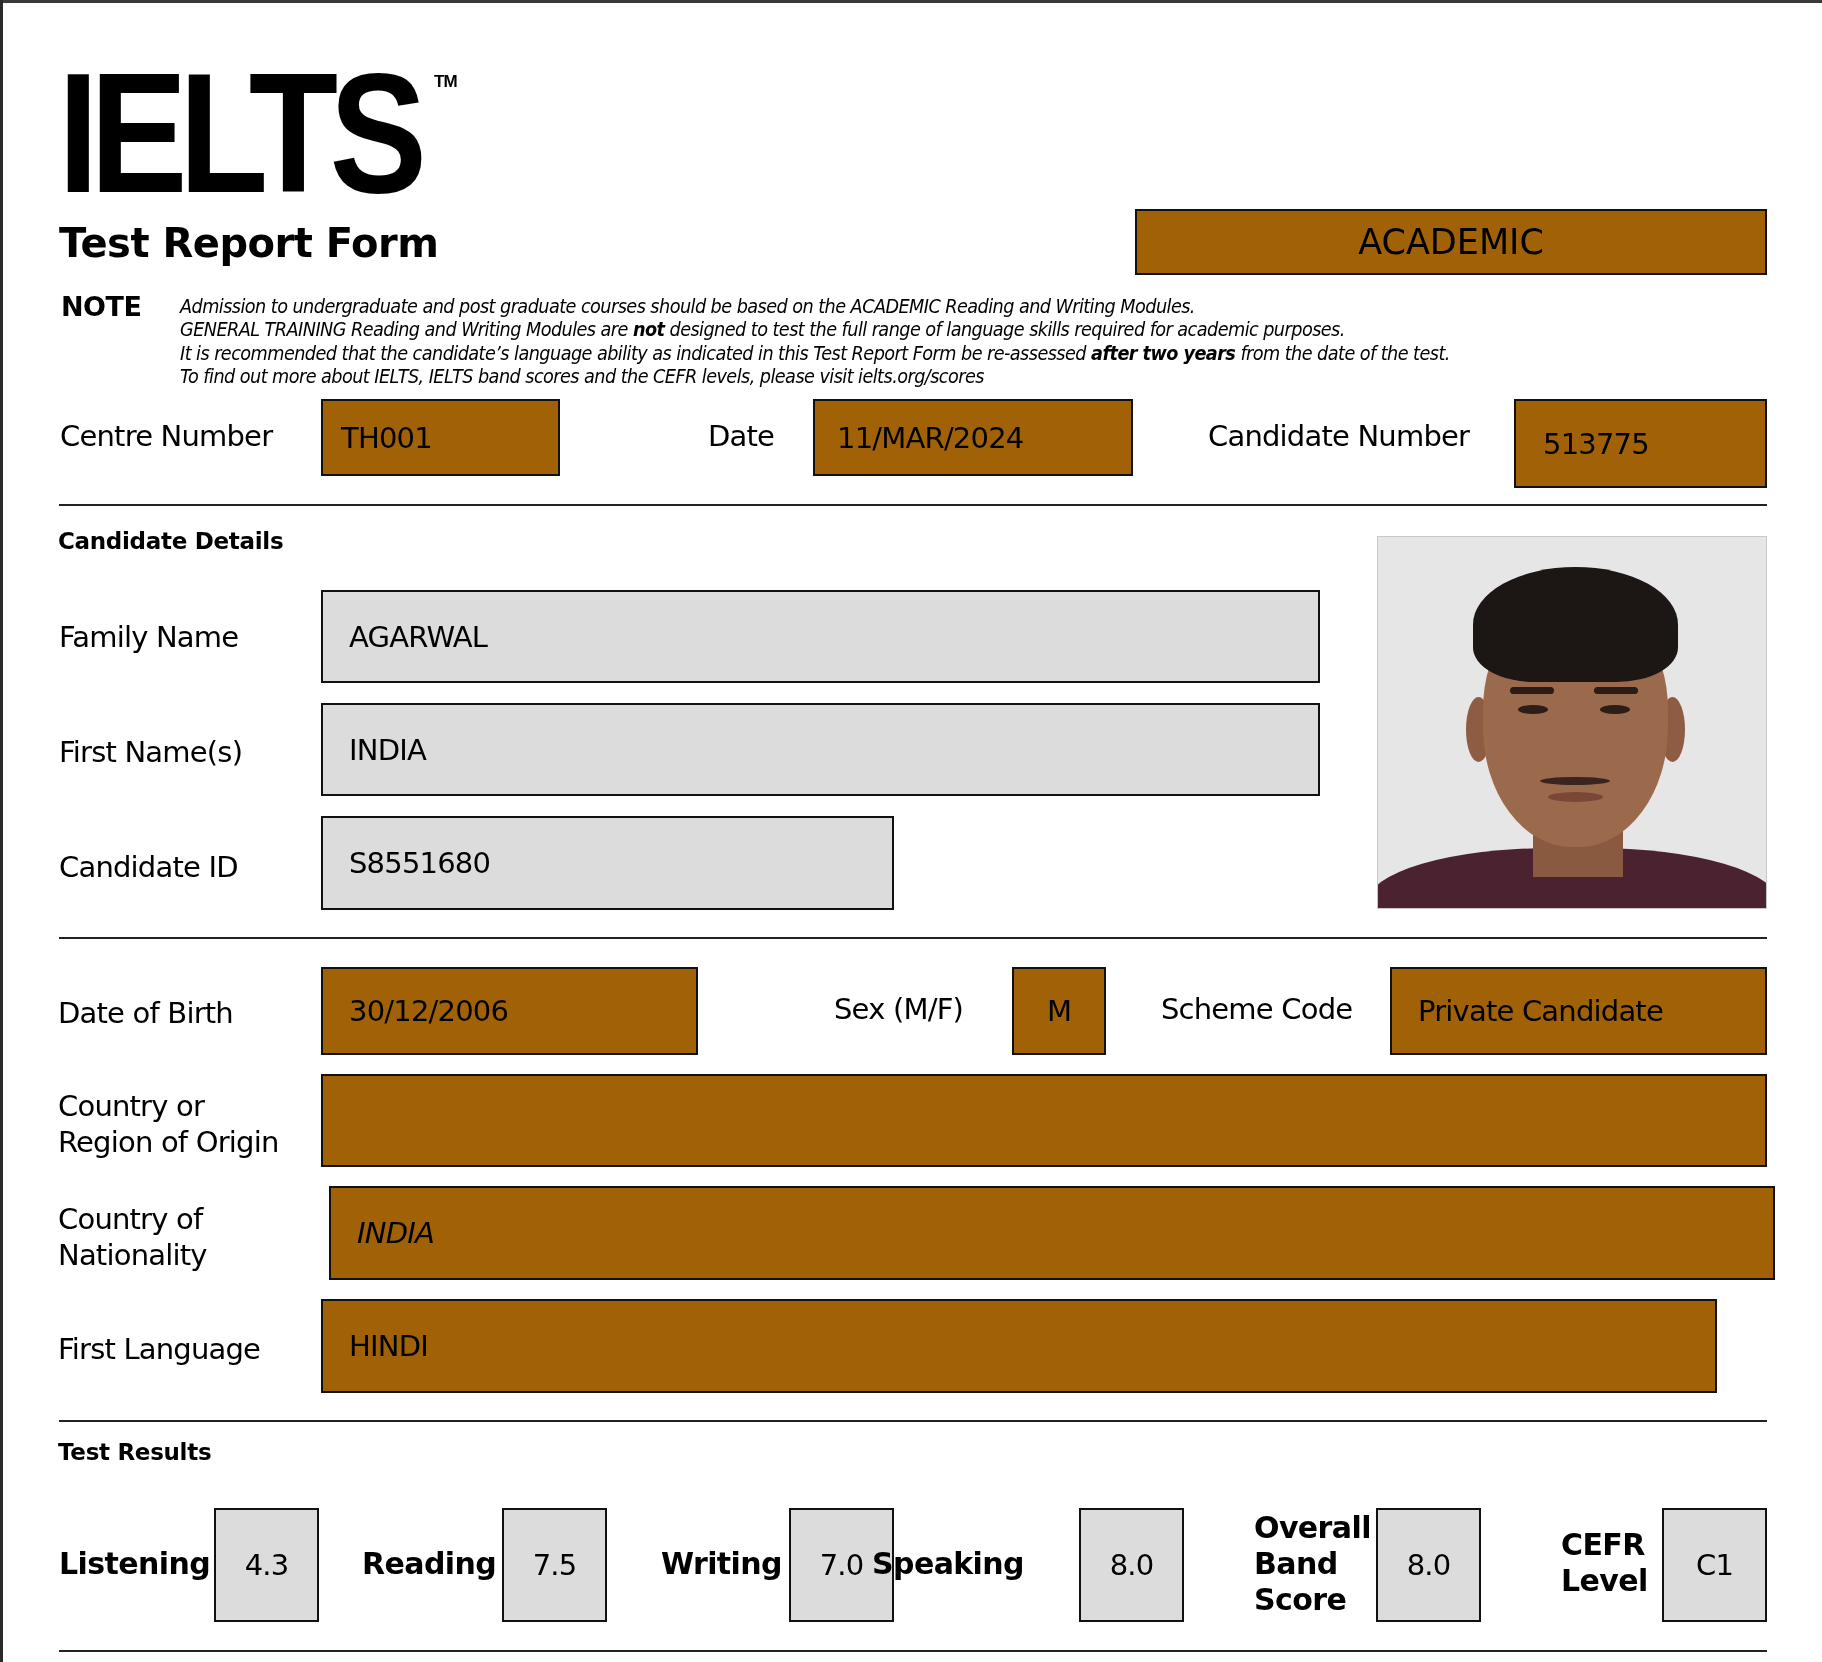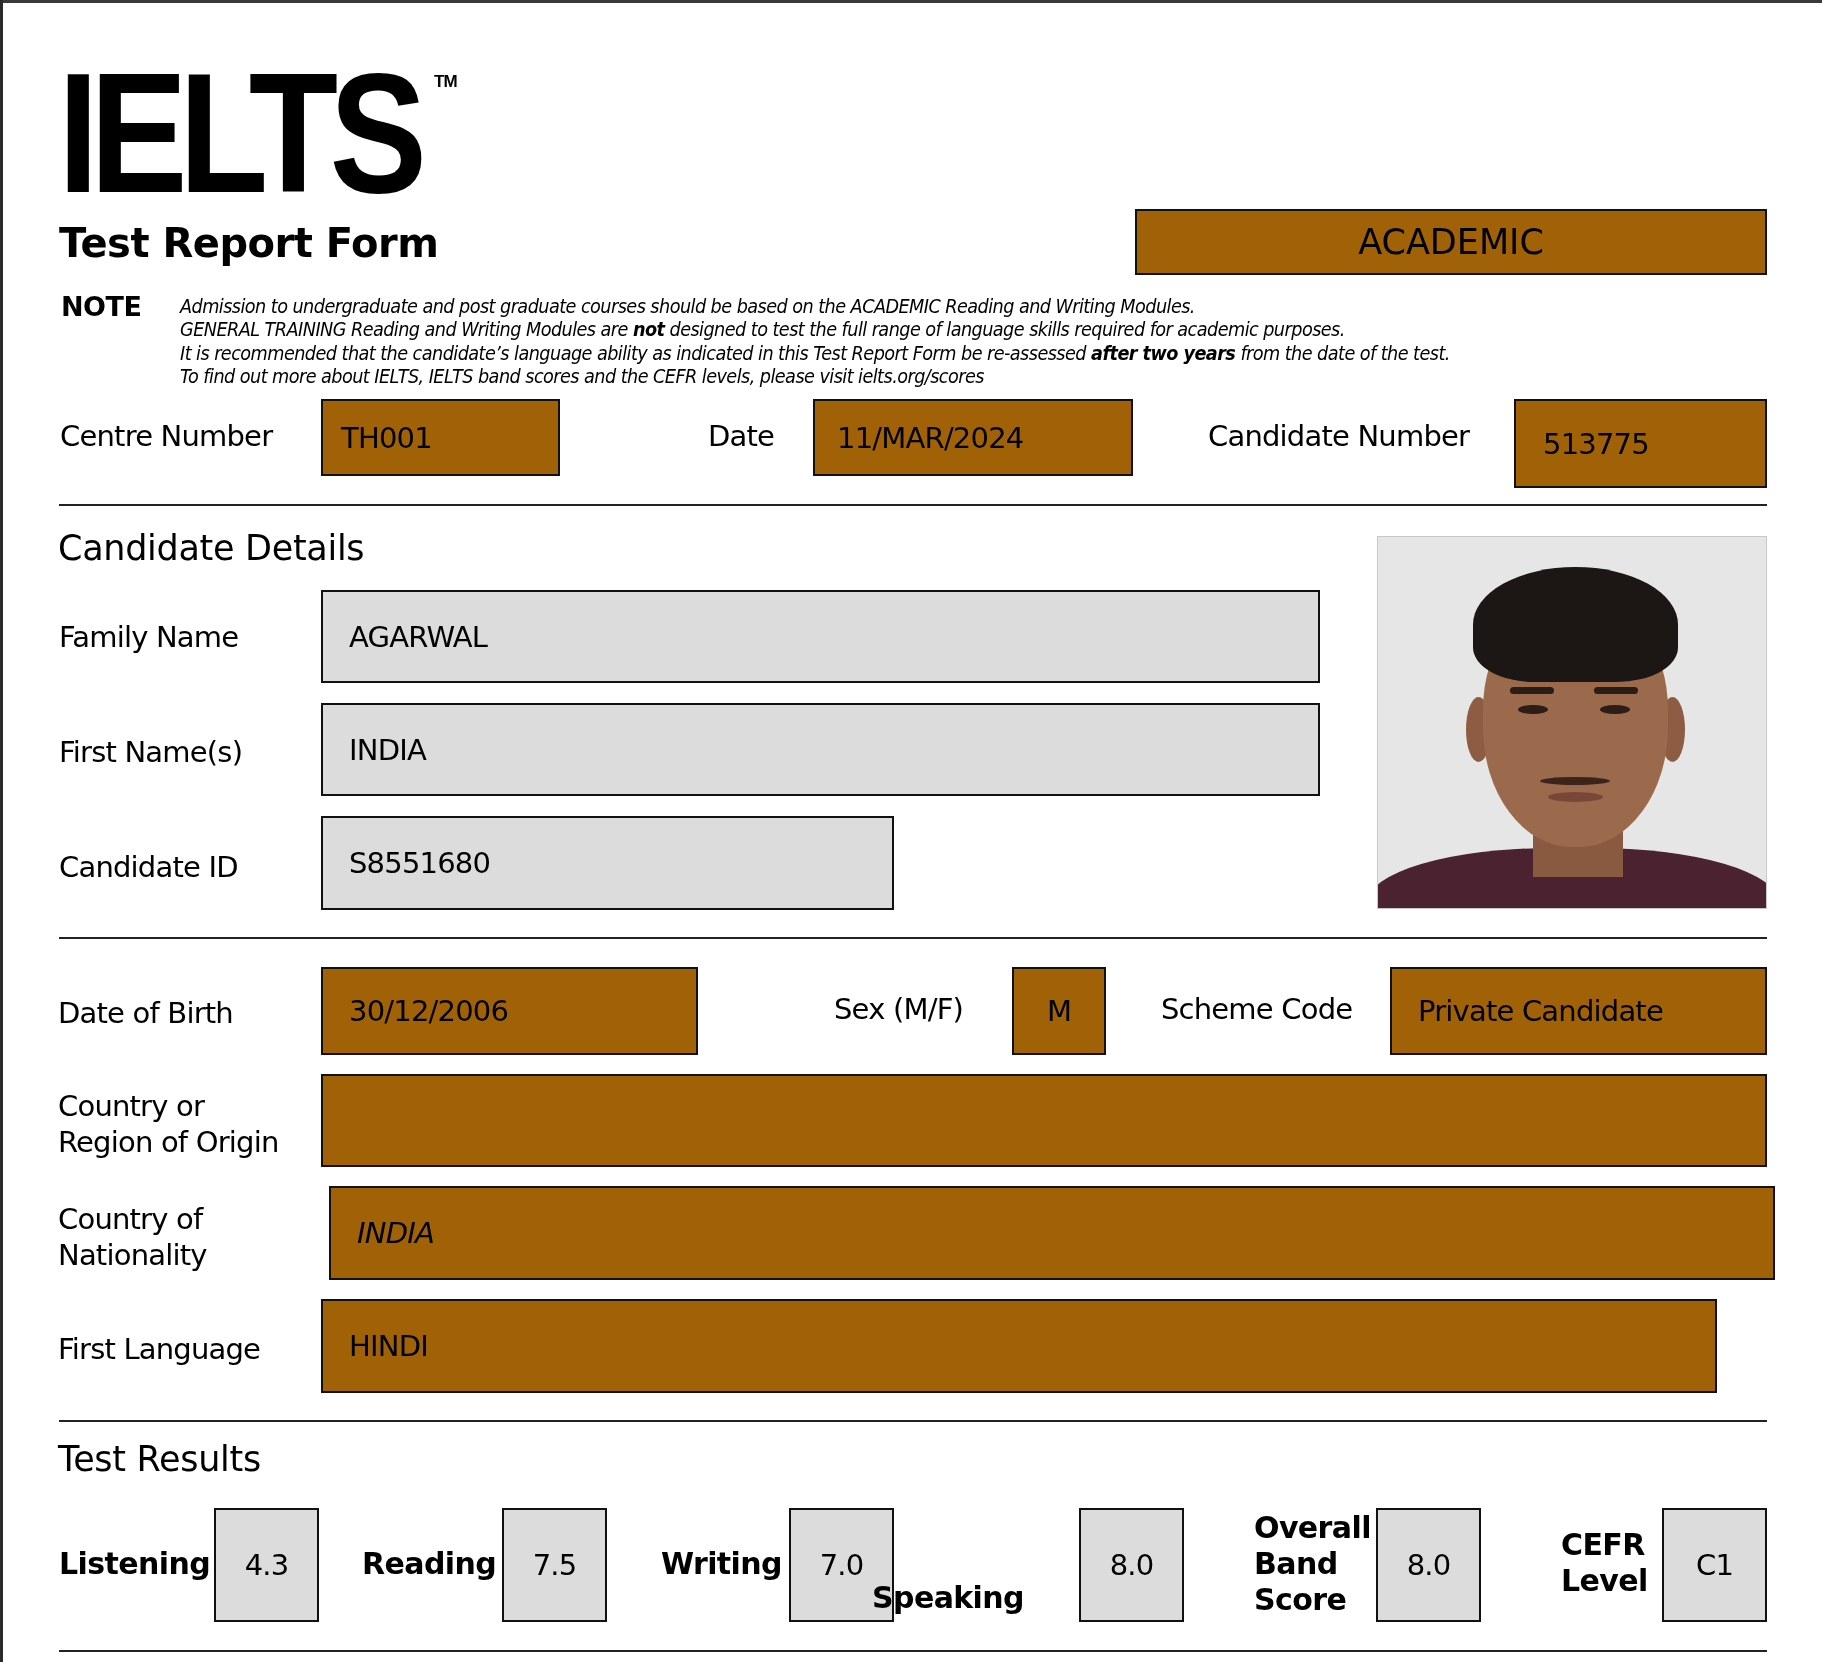--- a/index.html
+++ b/index.html
@@ -26,21 +26,21 @@
   .box.center .val { left: 0; right: 0; text-align: center; }
 
   .module-box .val { font-size: 35px; letter-spacing: 0; }
 
   .note-label { position: absolute; left: 61px; top: 291px; font-family: "DejaVu Sans", sans-serif; font-weight: 700; font-size: 27px; letter-spacing: -0.5px; }
   .note-lines { position: absolute; left: 180px; top: 295px; font-family: "DejaVu Sans", sans-serif; font-style: italic; font-size: 19px;
     line-height: 23.3px; letter-spacing: -0.6px; transform: scaleX(0.93); transform-origin: left top; white-space: nowrap; }
   .note-lines b { font-weight: 700; }
 
   .label { position: absolute; font-family: "DejaVu Sans", sans-serif; font-size: 29px; letter-spacing: -0.8px; line-height: 36px; white-space: nowrap; }
-  .section-title { position: absolute; font-family: "DejaVu Sans", sans-serif; font-weight: 400; font-size: 35px; letter-spacing: -0.3px; }
+  .section-title { position: absolute; font-family: "DejaVu Sans", sans-serif; font-weight: 700; font-size: 23px; letter-spacing: -0.3px; }
   .hr { position: absolute; left: 59px; width: 1708px; height: 2px; background: #222; }
 
   .score-label { position: absolute; font-family: "DejaVu Sans", sans-serif; font-weight: 700; font-size: 30px; letter-spacing: -0.6px; line-height: 36px; }
   .score-box { position: absolute; top: 1508px; width: 105px; height: 114px; border: 2.5px solid #111; box-sizing: border-box; background: #dcdcdc; }
   .score-box .val { position: absolute; left: 0; right: 0; top: 50%; transform: translateY(-50%); text-align: center;
     font-family: "DejaVu Sans", sans-serif; font-size: 29px; letter-spacing: -0.8px; }
 
   
   .photo { position: absolute; left: 1377px; top: 536px; width: 390px; height: 373px; background: #e6e6e6;
     border: 1.5px solid #c8c8c8; box-sizing: border-box; overflow: hidden; }
@@ -174,21 +174,21 @@
 <div class="score-label" style="left:362px; top:1546px;">Reading</div>
 <div class="score-box" style="left:502px;">
   <span class="val">7.5</span>
 </div>
 
 <div class="score-label" style="left:661px; top:1546px;">Writing</div>
 <div class="score-box" style="left:789px;">
   <span class="val">7.0</span>
 </div>
 
-<div class="score-label" style="left:872px; top:1546px;margin-top:34px;">Speaking</div>
+<div class="score-label" style="left:872px; top:1546px;">Speaking</div>
 <div class="score-box" style="left:1079px;">
   <span class="val">8.0</span>
 </div>
 
 <div class="score-label" style="left:1254px; top:1510px;">
   <div>Overall</div>
   <div>Band</div>
   <div>Score</div>
 </div>
 <div class="score-box" style="left:1376px;">

